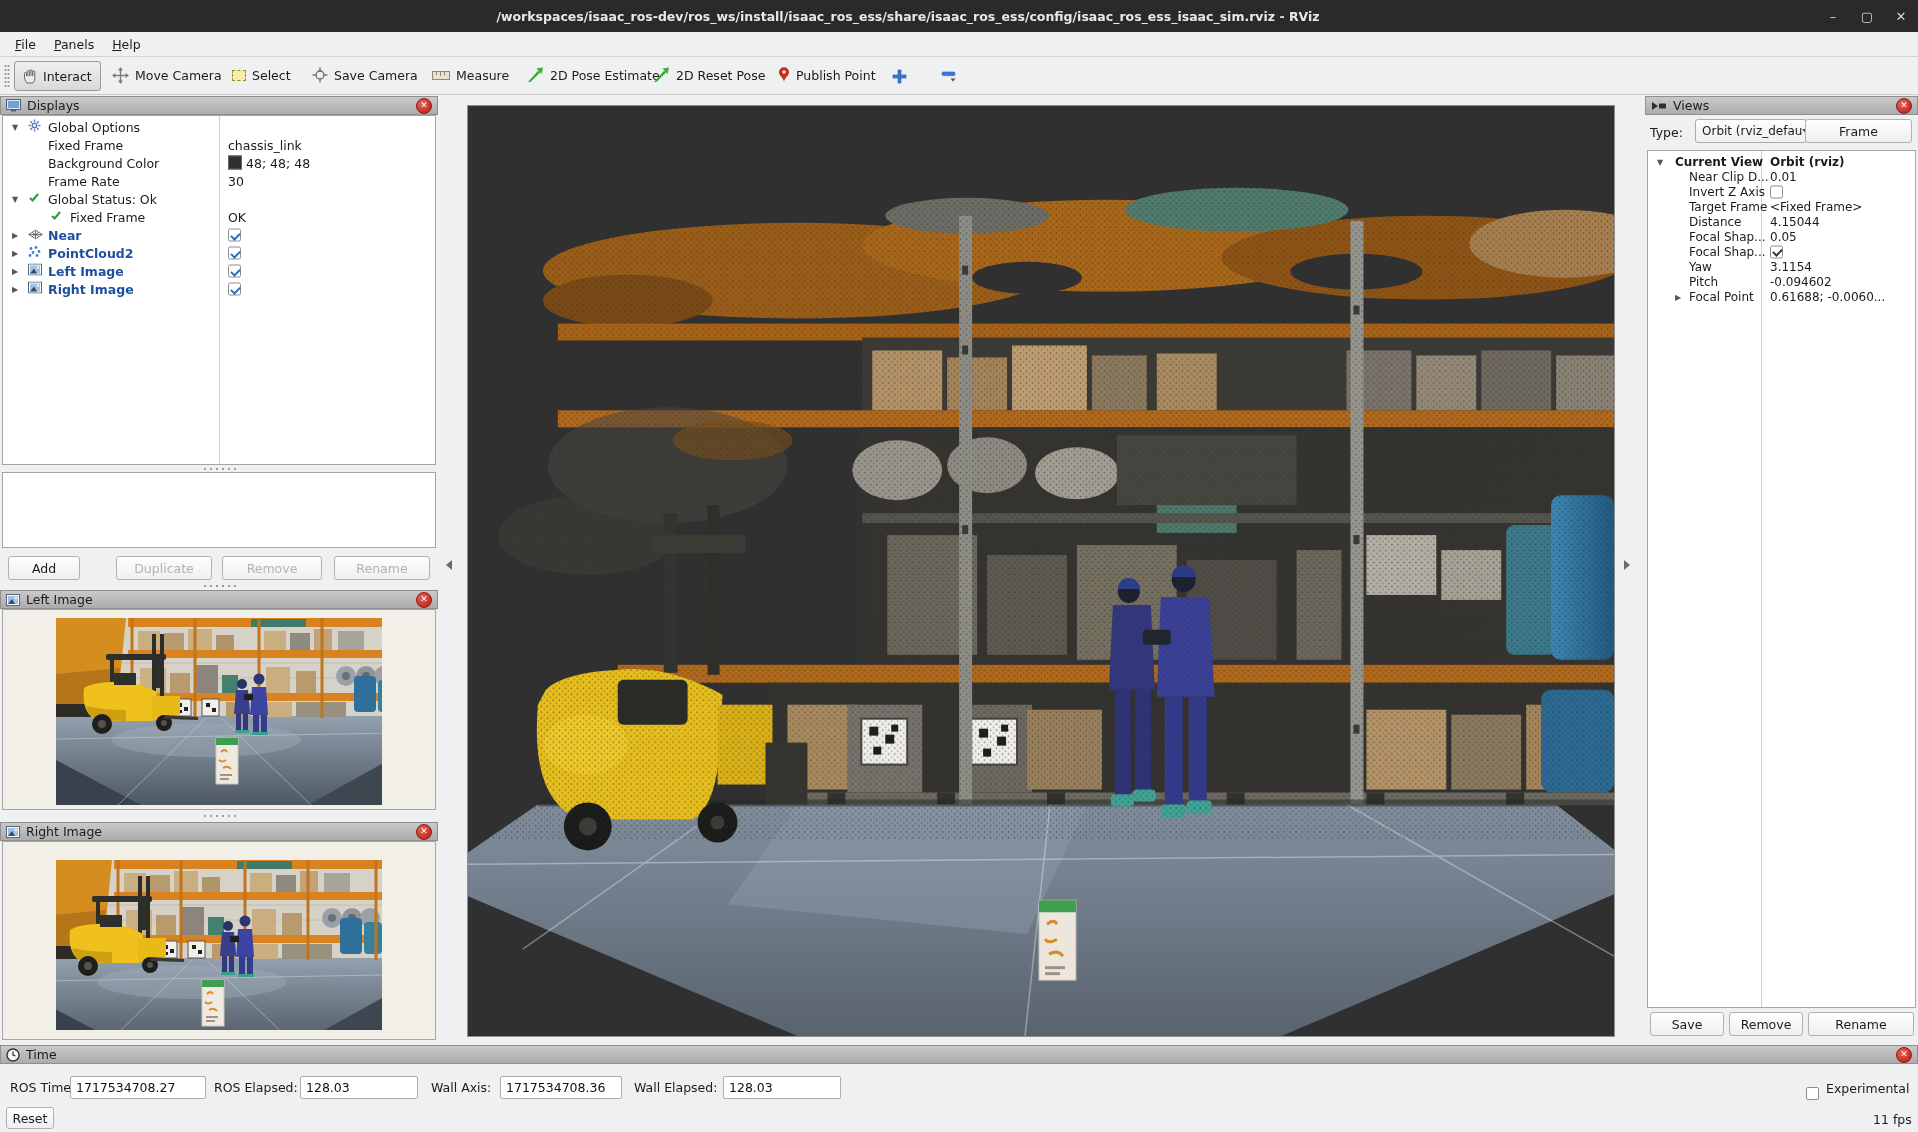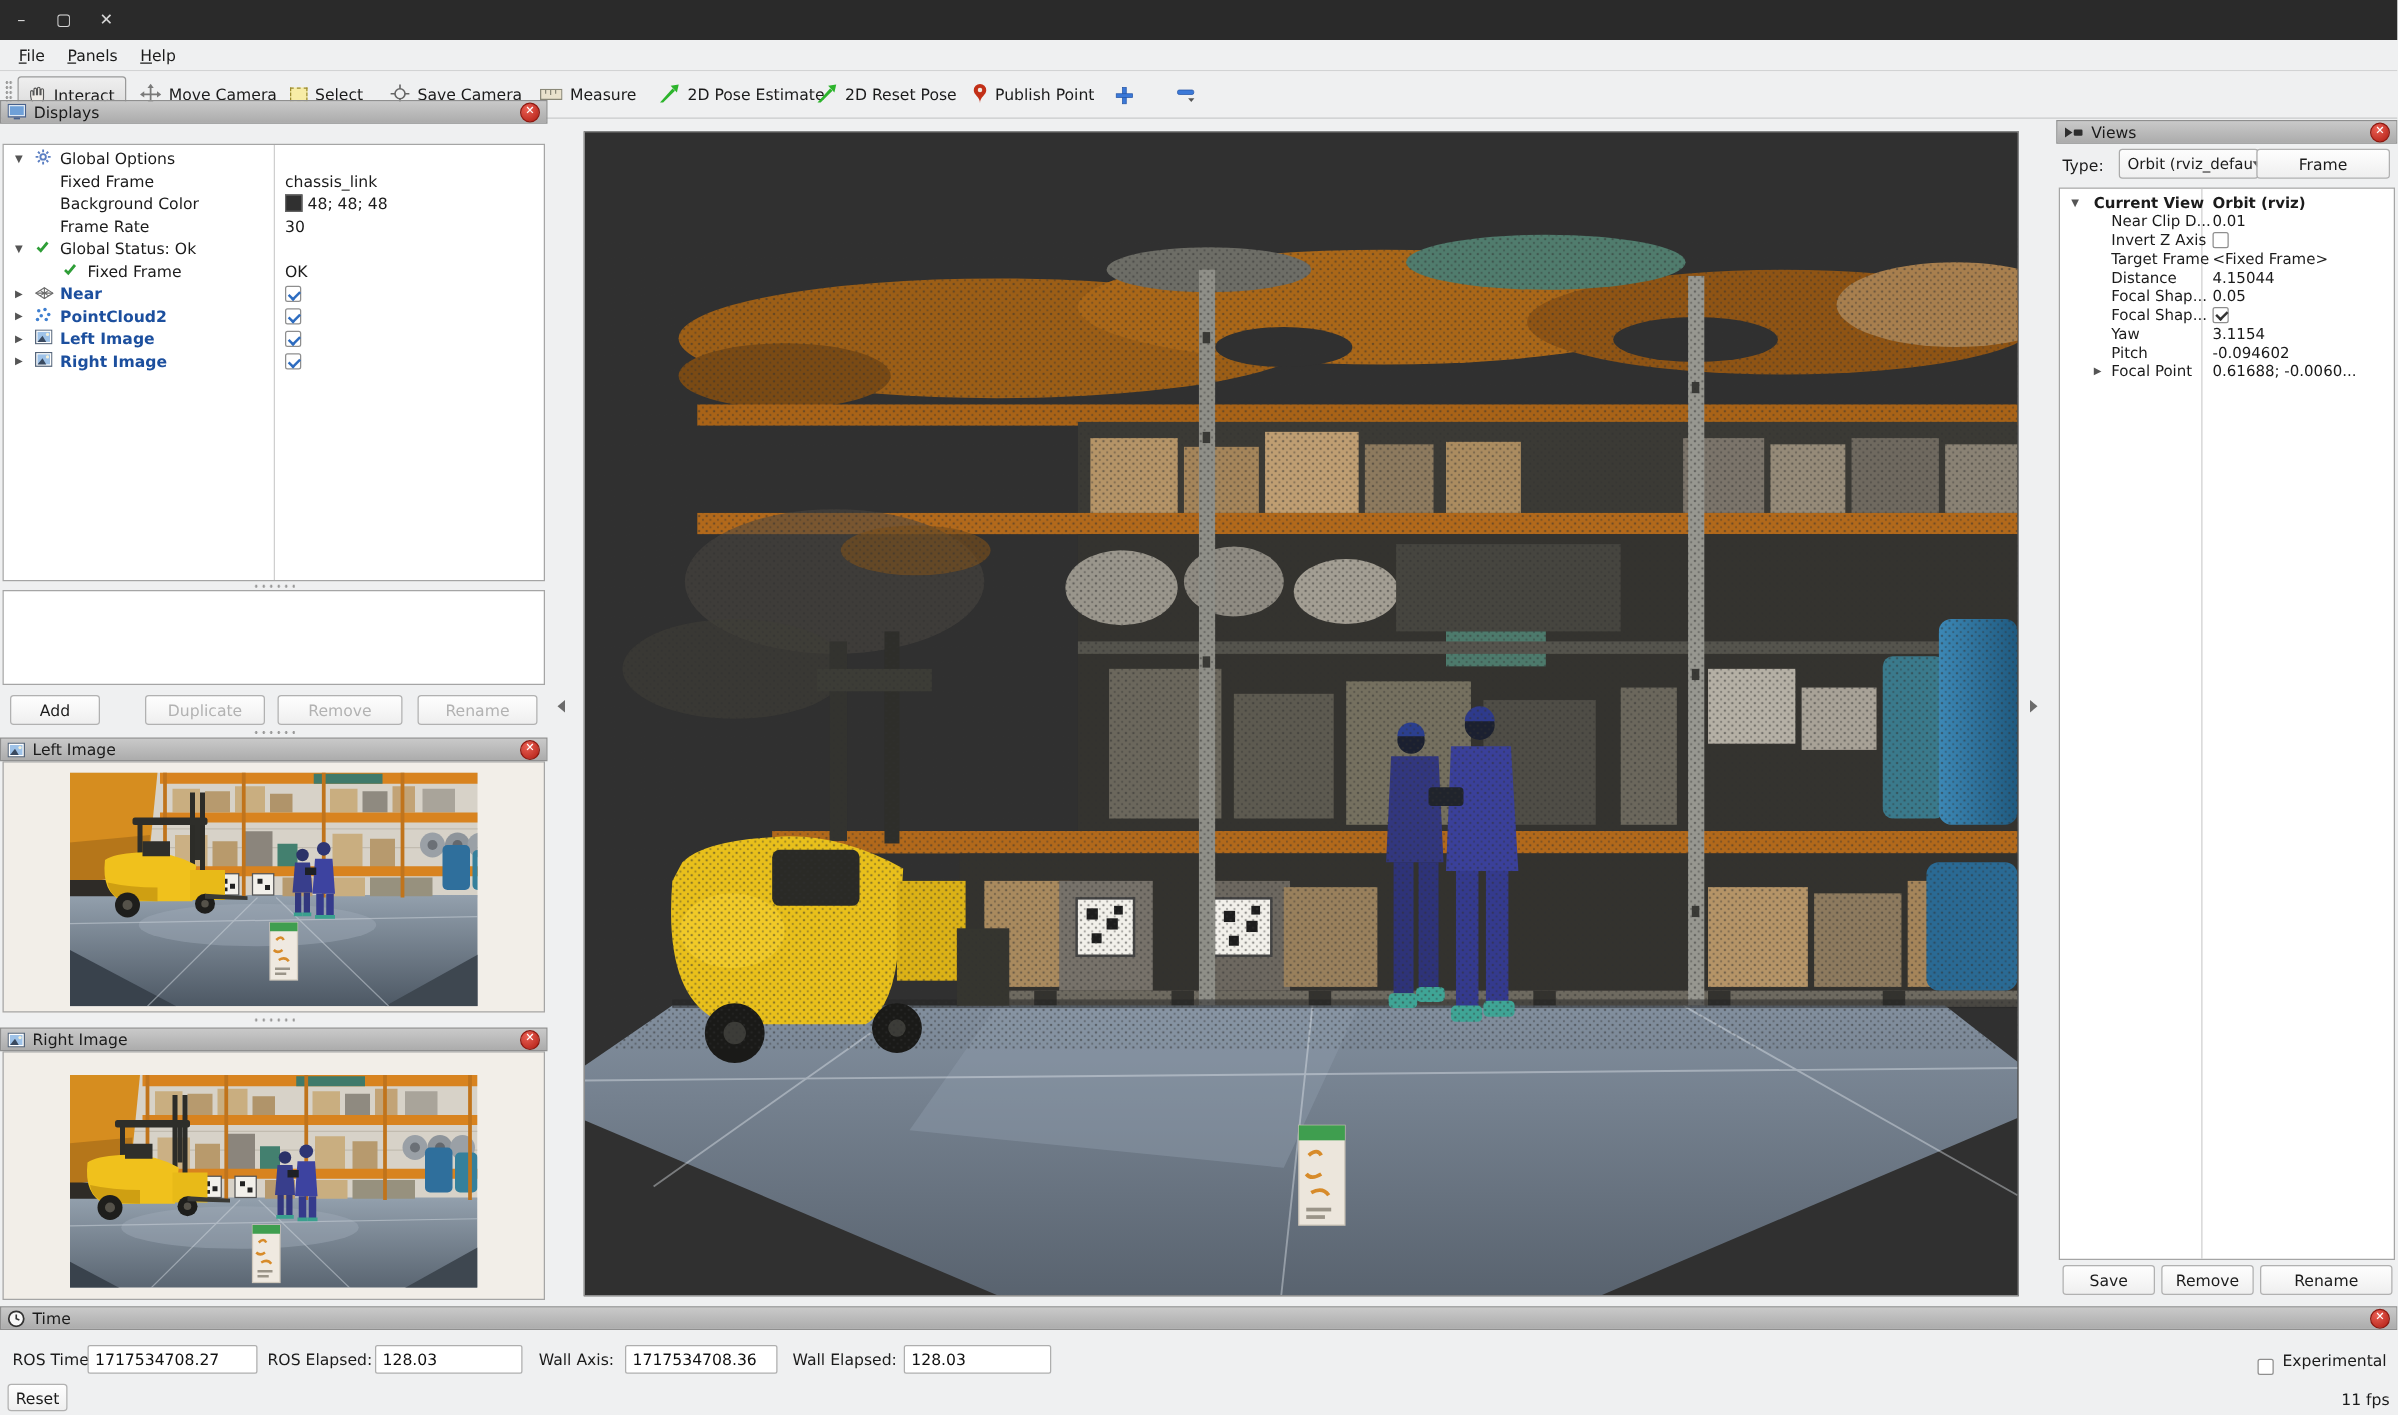--- a/index.html
+++ b/index.html
@@ -51,20 +51,21 @@
   .handle{position:absolute;width:0;height:0}
   .handle.left{border-top:5px solid transparent;border-bottom:5px solid transparent;border-right:6px solid #6b6b6b}
   .handle.right{border-top:5px solid transparent;border-bottom:5px solid transparent;border-left:6px solid #6b6b6b}
   .imgpanel-content{position:absolute;background:#f2eee8;border:1px solid #a5a5a5;box-sizing:border-box}
   .fps{position:absolute;font-size:12.5px}
 </style>
 </head>
 <body>
 
 <div class="abs titlebar">
+  <span class="title">/workspaces/isaac_ros-dev/ros_ws/install/isaac_ros_ess/share/isaac_ros_ess/config/isaac_ros_ess_isaac_sim.rviz - RViz</span>
   <span class="winbtn">–</span>
   <span class="winbtn">▢</span>
   <span class="winbtn">✕</span>
 </div>
 
 <div class="abs menubar">
   <span class="menu-item" style="margin-left:6px">File</span>
   <span class="menu-item">Panels</span>
   <span class="menu-item">Help</span>
 </div>
@@ -149,21 +150,21 @@
       </svg>
   </div>
   <div class="toolbtn" style="left:936px">
     <svg width="16" height="12" viewBox="0 0 16 12">
         <rect x="1" y="2" width="13" height="3.6" rx="1.4" fill="#3b79d8" stroke="#2757a8" stroke-width="0.6"></rect>
         <path d="M9.5,8.5 L14.5,8.5 L12,11.5 Z" fill="#555"></path>
       </svg>
   </div>
 </div>
 
-<div class="panel-hdr" style="left:0;top:80px;width:438px">
+<div class="panel-hdr" style="left:0;top:96px;width:438px">
   <svg width="15" height="13" viewBox="0 0 15 13">
       <rect x="0.5" y="0.5" width="14" height="10" fill="#dfe8f2" stroke="#48618c"></rect>
       <rect x="2" y="2" width="11" height="7" fill="#6fa0d8"></rect>
       <rect x="5" y="11" width="5" height="1.5" fill="#48618c"></rect>
     </svg>
   <span>Displays</span>
   <span class="close-btn">✕</span>
 </div>
 
 <div class="white-box" style="left:2px;top:115px;width:434px;height:350px">

